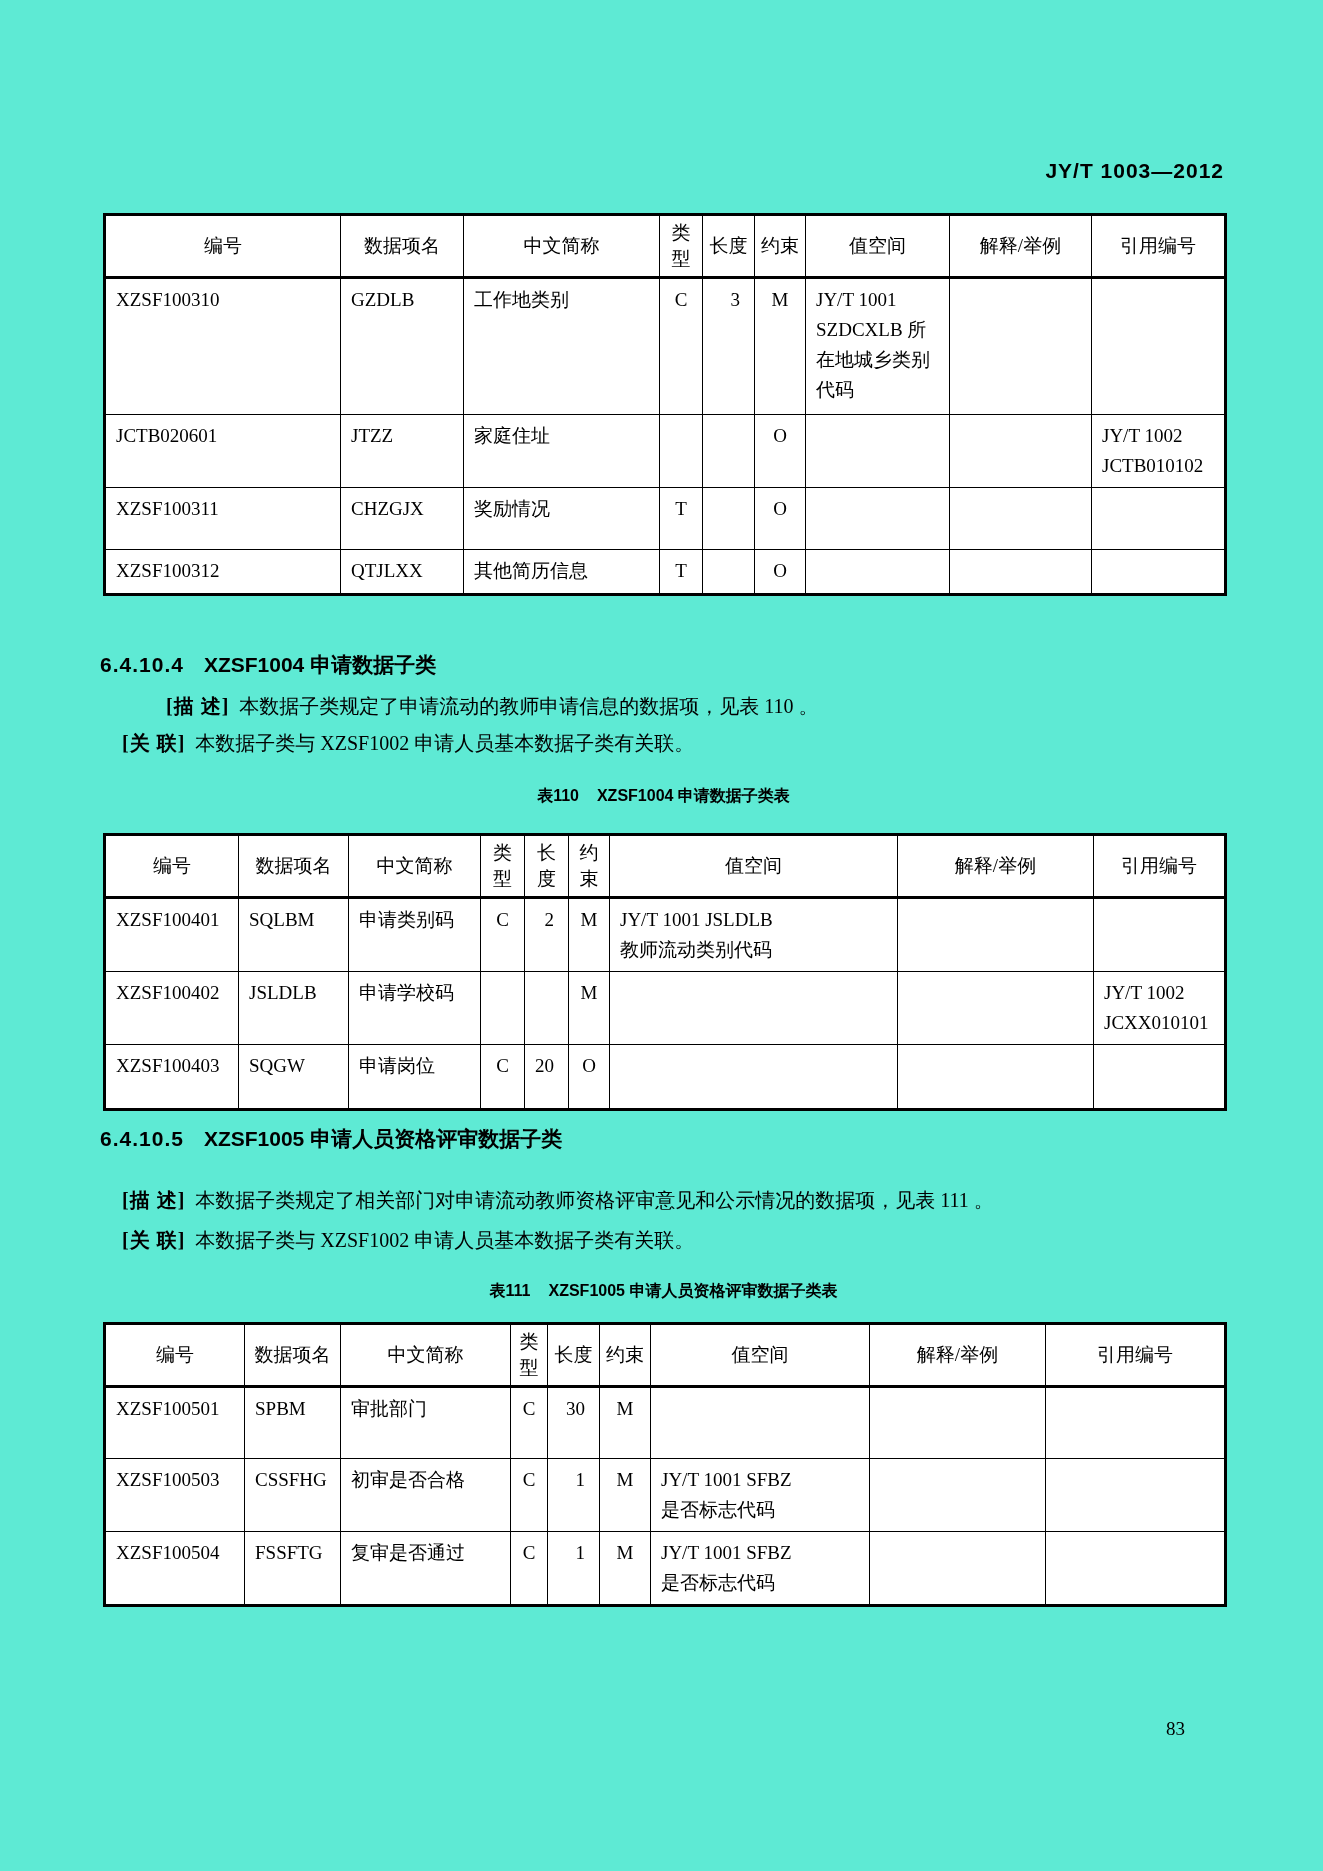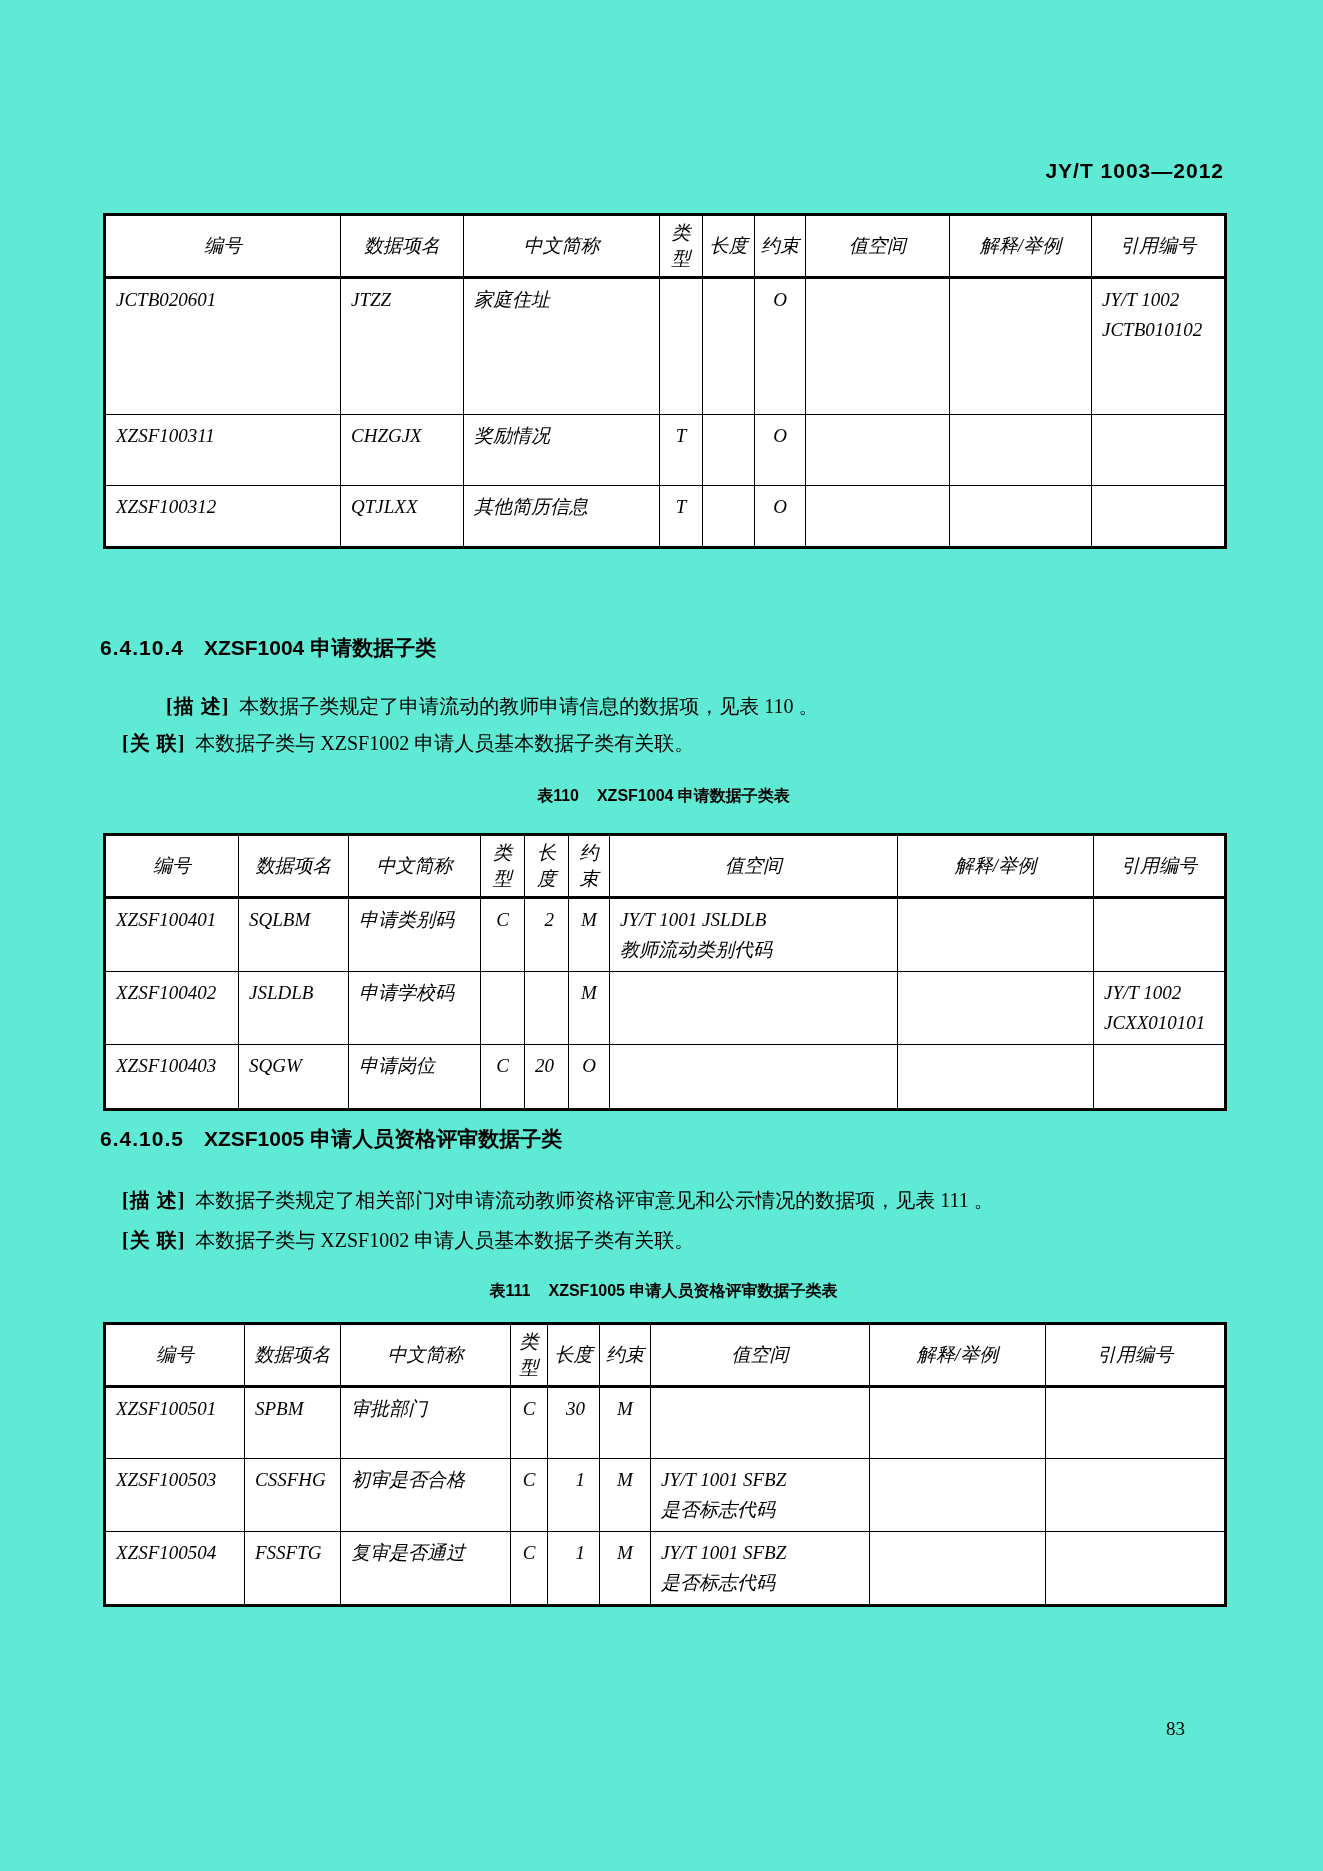--- a/index.html
+++ b/index.html
@@ -46,21 +46,20 @@
     text-align:right;font-size:19px;line-height:24px;
   }
   
   table.datatable{
     position:absolute;left:103px;
     width:1121px;
     border-collapse:collapse;table-layout:fixed;
     border:3px solid #000;
     background:#fff;
     font-size:19px;
-    font-style:italic;
   }
   table.datatable th,
   table.datatable td{
     box-sizing:border-box;
     border:1.5px solid #000;
     padding:6px 10px;
     overflow:hidden;
   }
   table.datatable th{
     font-weight:normal;text-align:center;vertical-align:middle;
@@ -150,20 +149,32 @@
           <th class="col-4">类型</th>
           <th class="col-5">长度</th>
           <th class="col-6">约束</th>
           <th class="col-7">值空间</th>
           <th class="col-8">解释/举例</th>
           <th class="col-9">引用编号</th>
         </tr>
       </thead>
       <tbody>
         <tr>
+          <td class="col-1">XZSF100310</td>
+          <td class="col-2">GZDLB</td>
+          <td class="col-3">工作地类别</td>
+          <td class="col-4">C</td>
+          <td class="col-5">3</td>
+          <td class="col-6">M</td>
+          <td class="col-7">JY/T 1001
+SZDCXLB 所在地城乡类别代码</td>
+          <td class="col-8"></td>
+          <td class="col-9"></td>
+        </tr>
+        <tr>
           <td class="col-1">JCTB020601</td>
           <td class="col-2">JTZZ</td>
           <td class="col-3">家庭住址</td>
           <td class="col-4"></td>
           <td class="col-5"></td>
           <td class="col-6">O</td>
           <td class="col-7"></td>
           <td class="col-8"></td>
           <td class="col-9">JY/T 1002
 JCTB010102</td>
@@ -186,21 +197,21 @@
           <td class="col-4">T</td>
           <td class="col-5"></td>
           <td class="col-6">O</td>
           <td class="col-7"></td>
           <td class="col-8"></td>
           <td class="col-9"></td>
         </tr>
       </tbody>
     </table>
 
-  <div class="sec-heading" style="top:635px;">
+  <div class="sec-heading" style="top:652px;">
     <span class="sec-num">6.4.10.4</span><span>XZSF1004 申请数据子类</span>
   </div>
   <div class="para" style="top:693px;margin-left:44px;">
     <span class="plabel">[描 述]</span><span>本数据子类规定了申请流动的教师申请信息的数据项，见表 110 。</span>
   </div>
   <div class="para" style="top:730px;">
     <span class="plabel">[关 联]</span><span>本数据子类与 XZSF1002 申请人员基本数据子类有关联。</span>
   </div>
   <div class="tbl-caption" style="top:783px;">
     <span class="cap-num">表110</span><span>XZSF1004 申请数据子类表</span>

